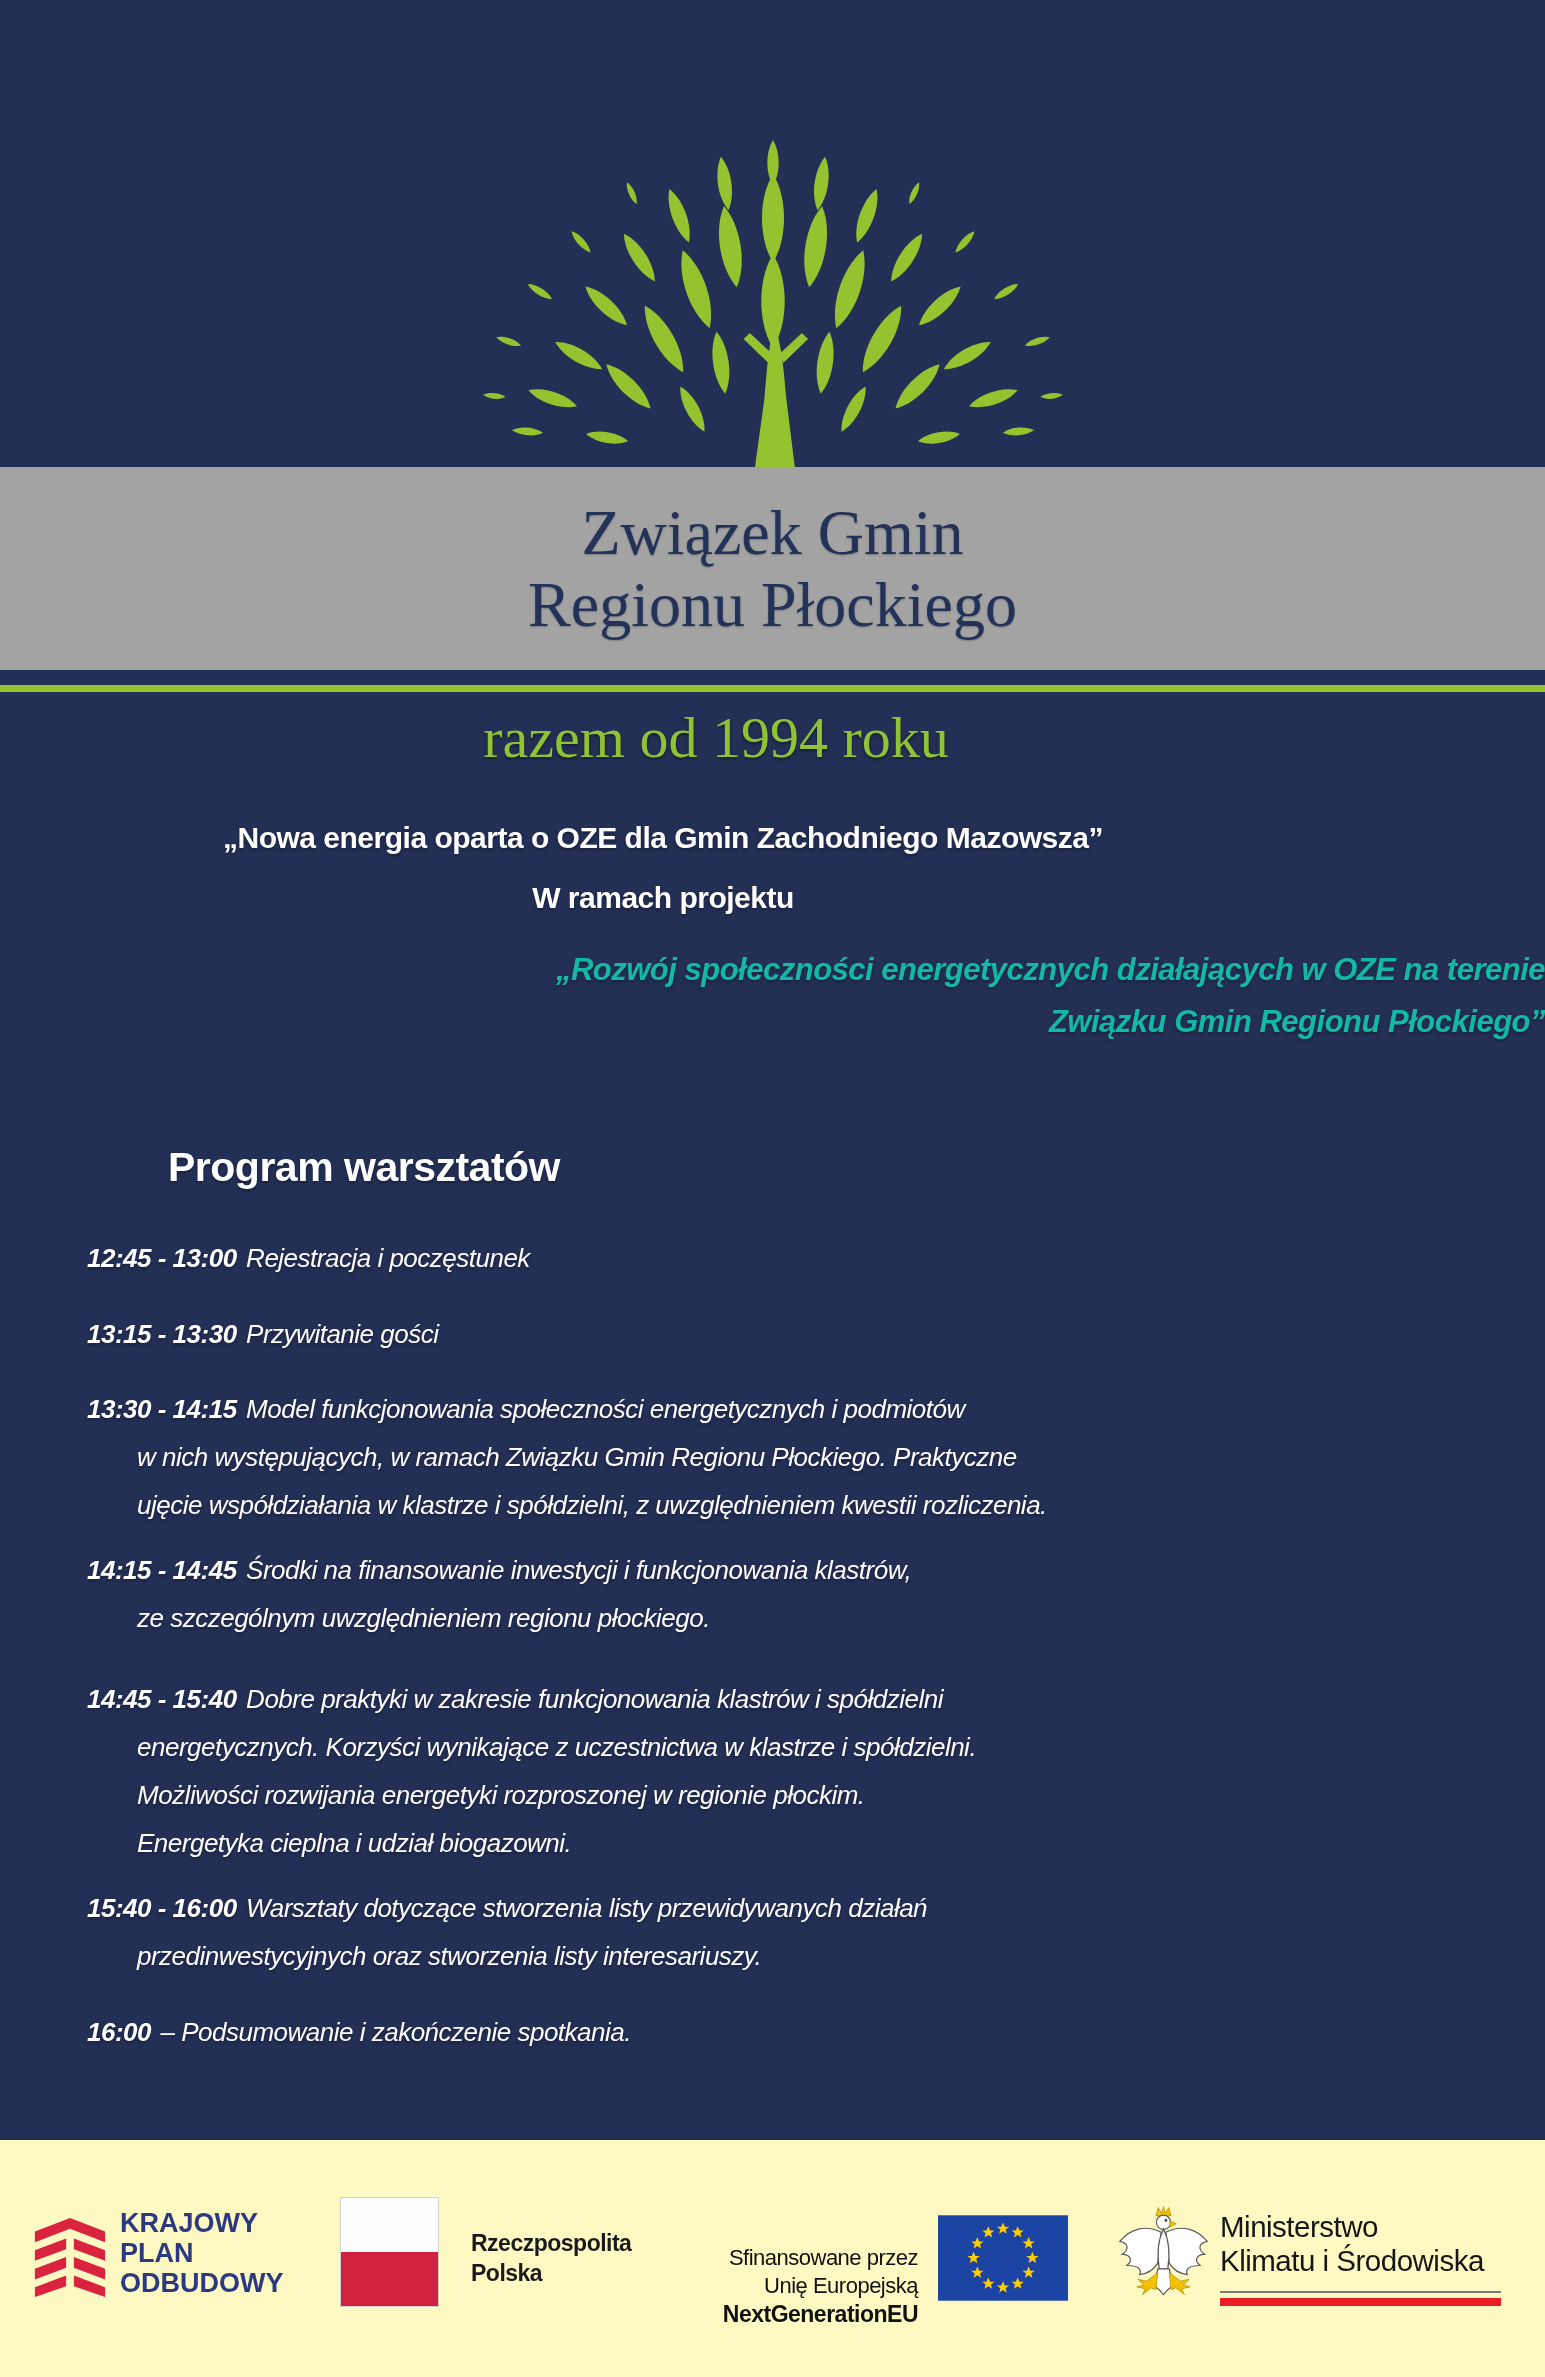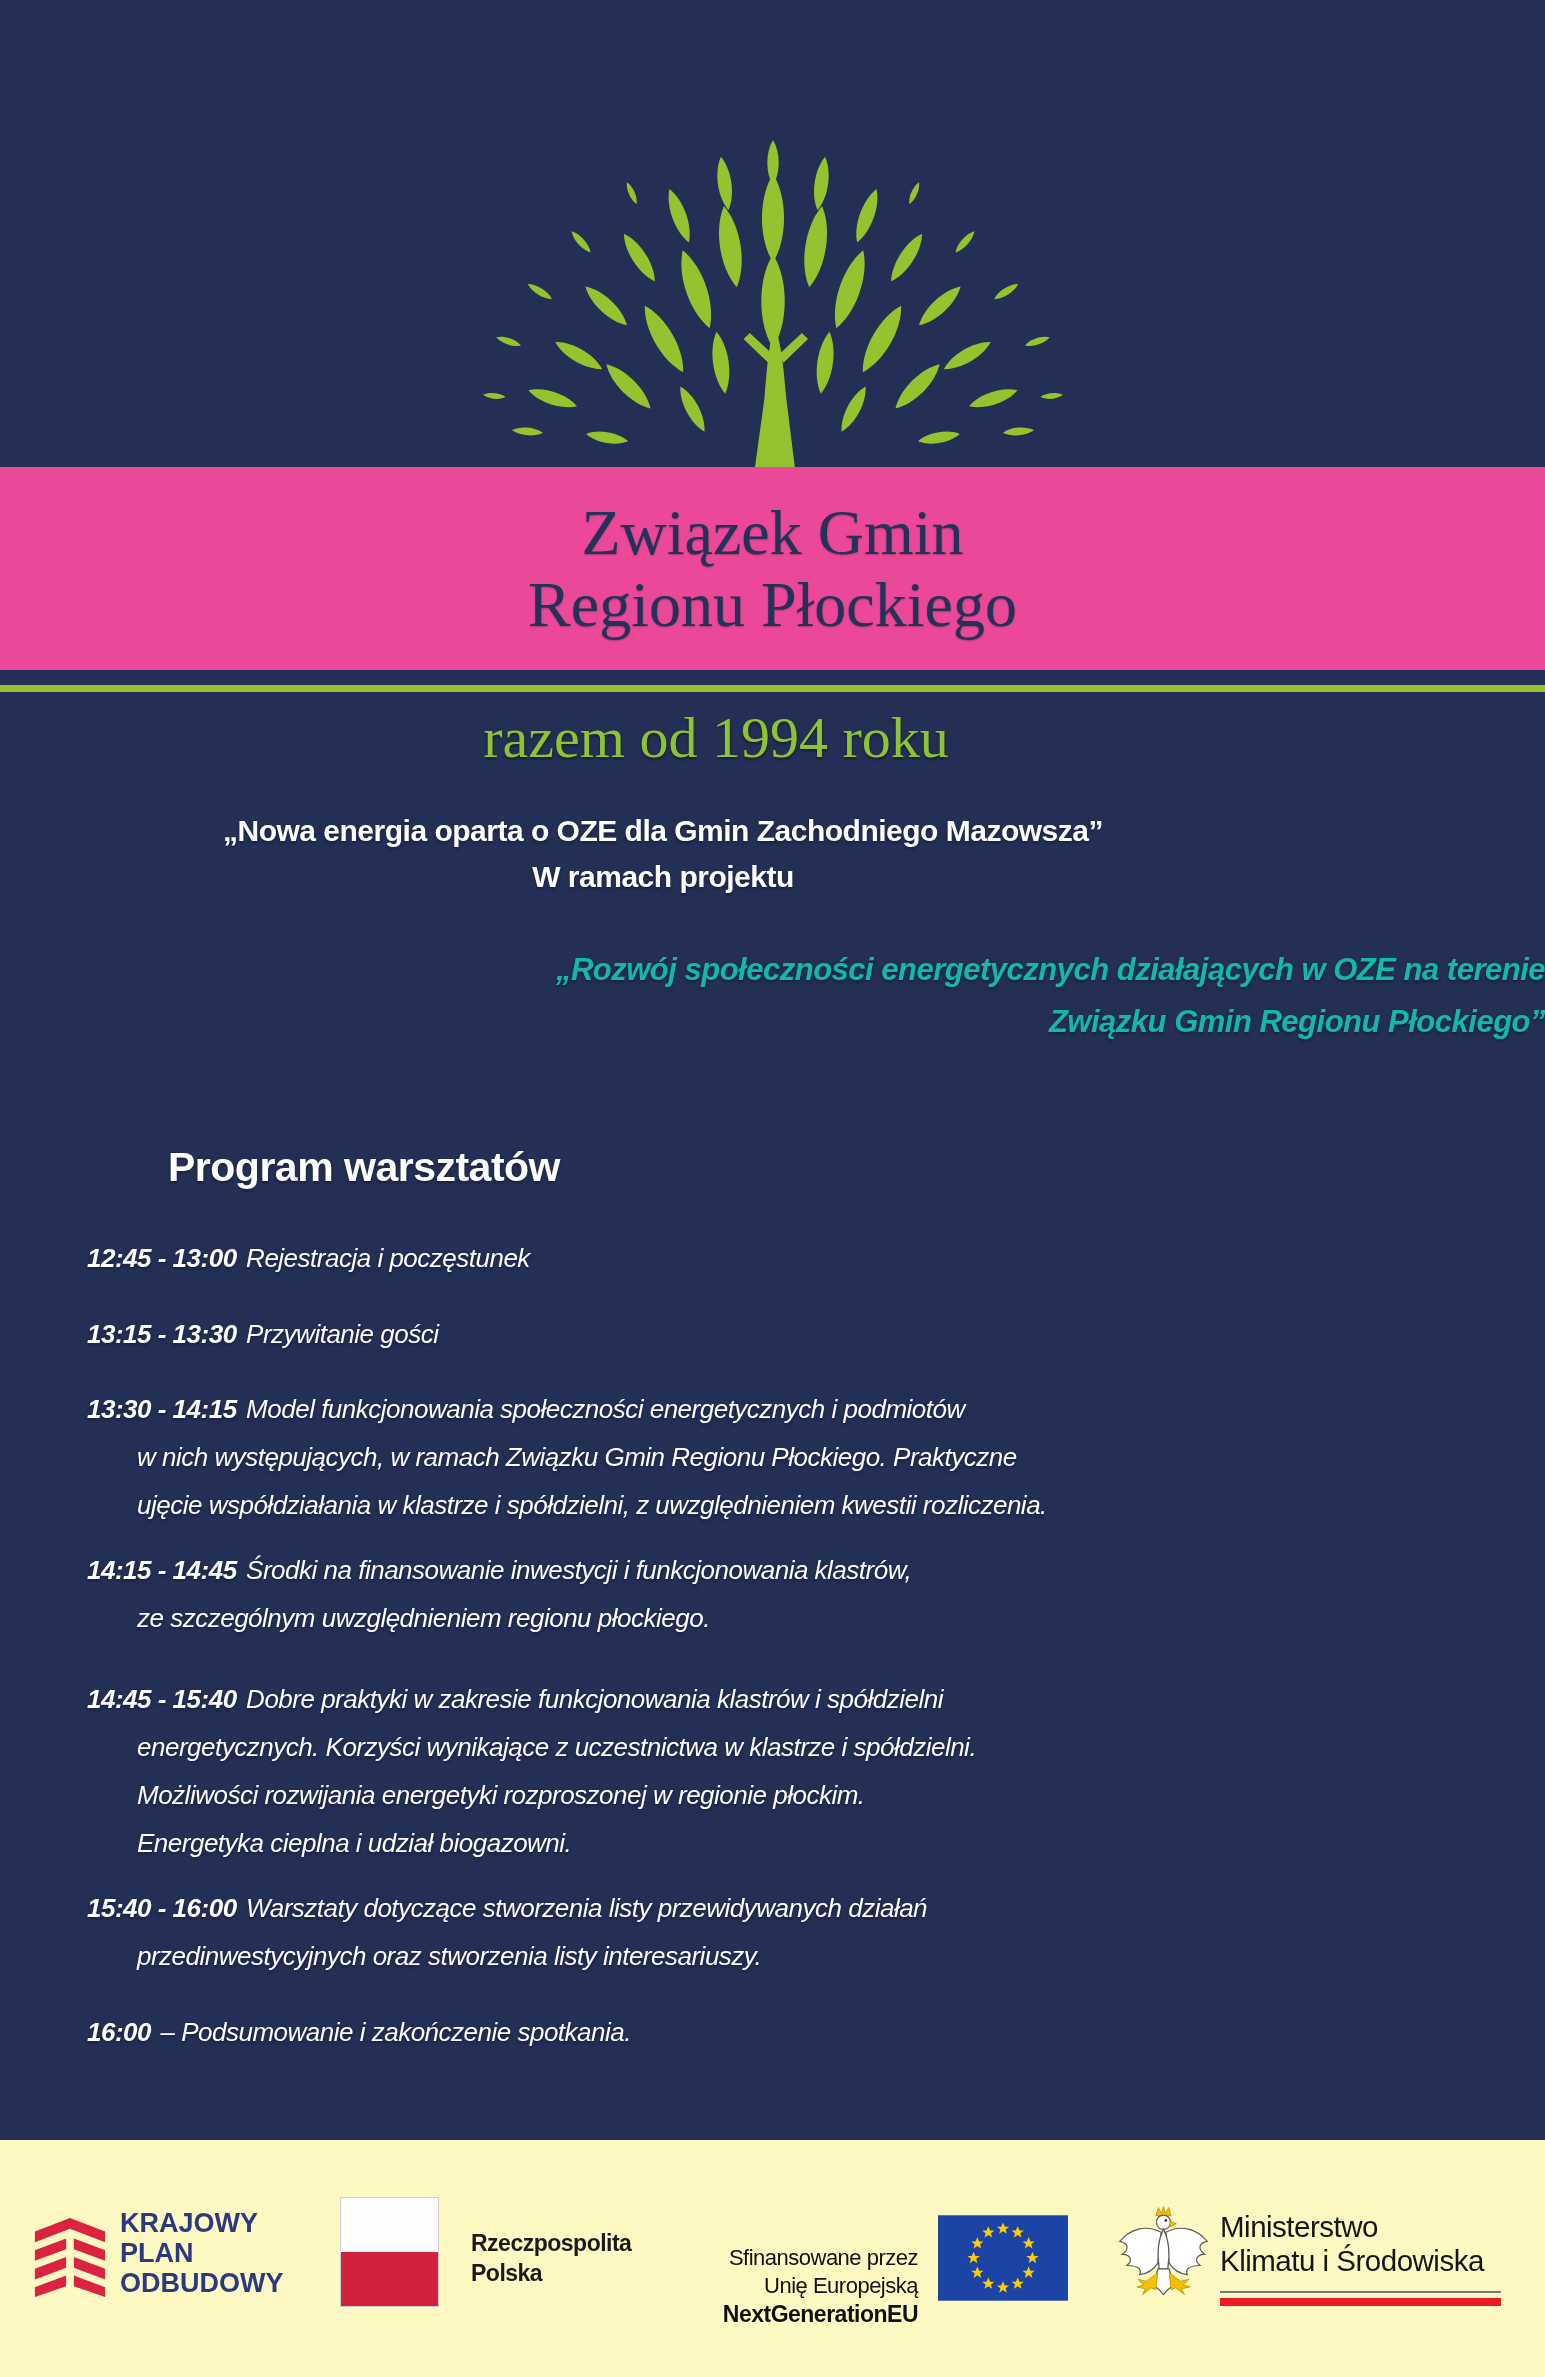--- a/index.html
+++ b/index.html
@@ -6,37 +6,37 @@
   body{
     width:1545px;height:2377px;position:relative;overflow:hidden;
     background:#232F55;
     font-family:"Liberation Sans", sans-serif;
   }
   .abs{position:absolute;}
   
   #tree{left:464px;top:140px;width:618px;height:327px;}
   
   .band{
-    left:0;top:467px;width:1545px;height:203px;background:#ec4899;
+    left:0;top:467px;width:1545px;height:203px;background:#a3a3a3;
     display:flex;align-items:center;justify-content:center;
   }
   .band h1{
     margin:0;font-family:"Liberation Serif", serif;font-weight:400;
     font-size:64px;line-height:72px;color:#233258;text-align:center;
     white-space:pre-line;text-shadow:0 1.4px 1.9px rgba(0,0,0,.25);
   }
   .stripe-green{left:0;top:685px;width:1545px;height:7.1px;background:#94C32F;}
   .tagline{
     left:0;top:703px;width:1432px;text-align:center;
     font-family:"Liberation Serif", serif;font-size:58px;line-height:69px;
     color:#8FC235;text-shadow:0 1.9px 2.9px rgba(0,0,0,.4);
   }
   .evt{
     left:0;top:808px;width:1326px;text-align:center;color:#fff;
-    font-size:30px;line-height:46px;font-weight:bold;letter-spacing:-0.5px;
+    font-size:30px;line-height:60px;font-weight:bold;letter-spacing:-0.5px;
     white-space:pre-line;text-shadow:0 1.9px 2.9px rgba(20,25,45,.6);
   }
   .proj{
     left:0;top:944px;width:1545px;text-align:right;color:#14b8a6;
     font-size:31px;line-height:52px;font-weight:bold;font-style:italic;letter-spacing:-0.5px;
     white-space:pre-line;text-shadow:0 1.9px 2.9px rgba(20,25,45,.6);
   }
   .prog-head{
     left:168px;top:1144px;color:#fff;font-size:41px;font-weight:bold;letter-spacing:-0.5px;
     text-shadow:0 1.9px 2.9px rgba(20,25,45,.6);

